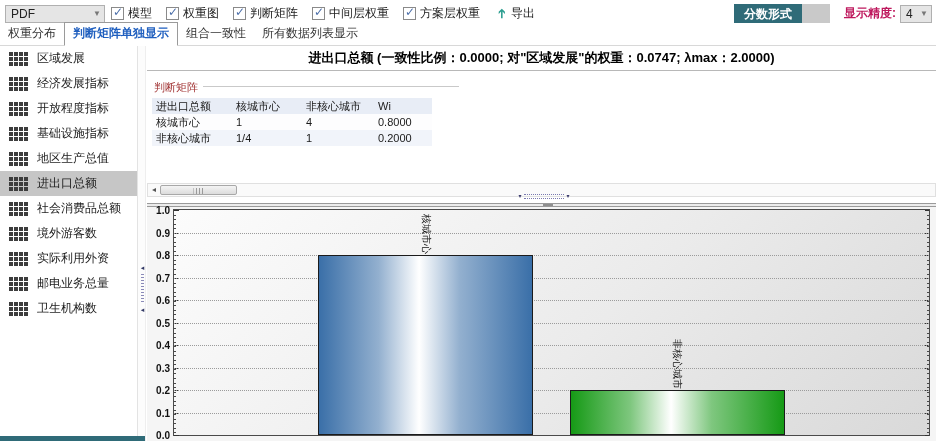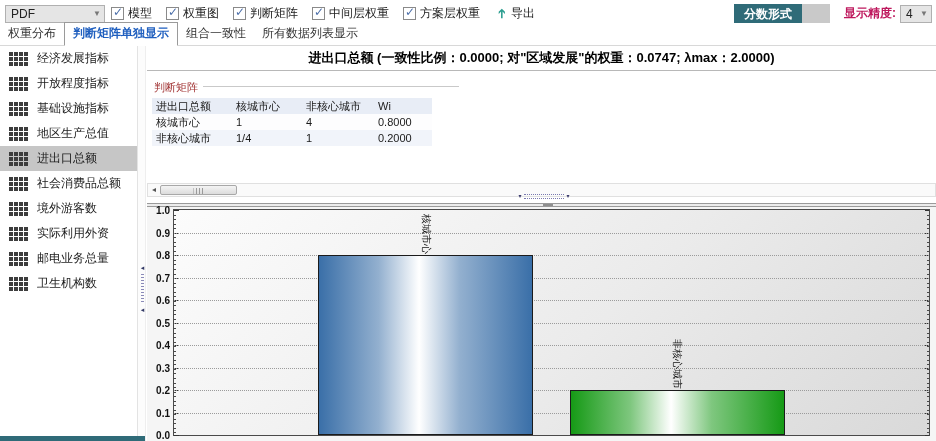--- a/index.html
+++ b/index.html
@@ -167,20 +167,37 @@
 </div>
 
 <div id="tabbar">
     <span class="tab">权重分布</span>
     <span class="tab active">判断矩阵单独显示</span>
     <span class="tab">组合一致性</span>
     <span class="tab">所有数据列表显示</span>
   </div>
 
 <div id="sidebar">
+    <div class="side-item">
+      <span class="grid-icon">
+        <i></i>
+        <i></i>
+        <i></i>
+        <i></i>
+        <i></i>
+        <i></i>
+        <i></i>
+        <i></i>
+        <i></i>
+        <i></i>
+        <i></i>
+        <i></i>
+      </span>
+      <span>区域发展</span>
+    </div>
     <div class="side-item">
       <span class="grid-icon">
         <i></i>
         <i></i>
         <i></i>
         <i></i>
         <i></i>
         <i></i>
         <i></i>
         <i></i>

